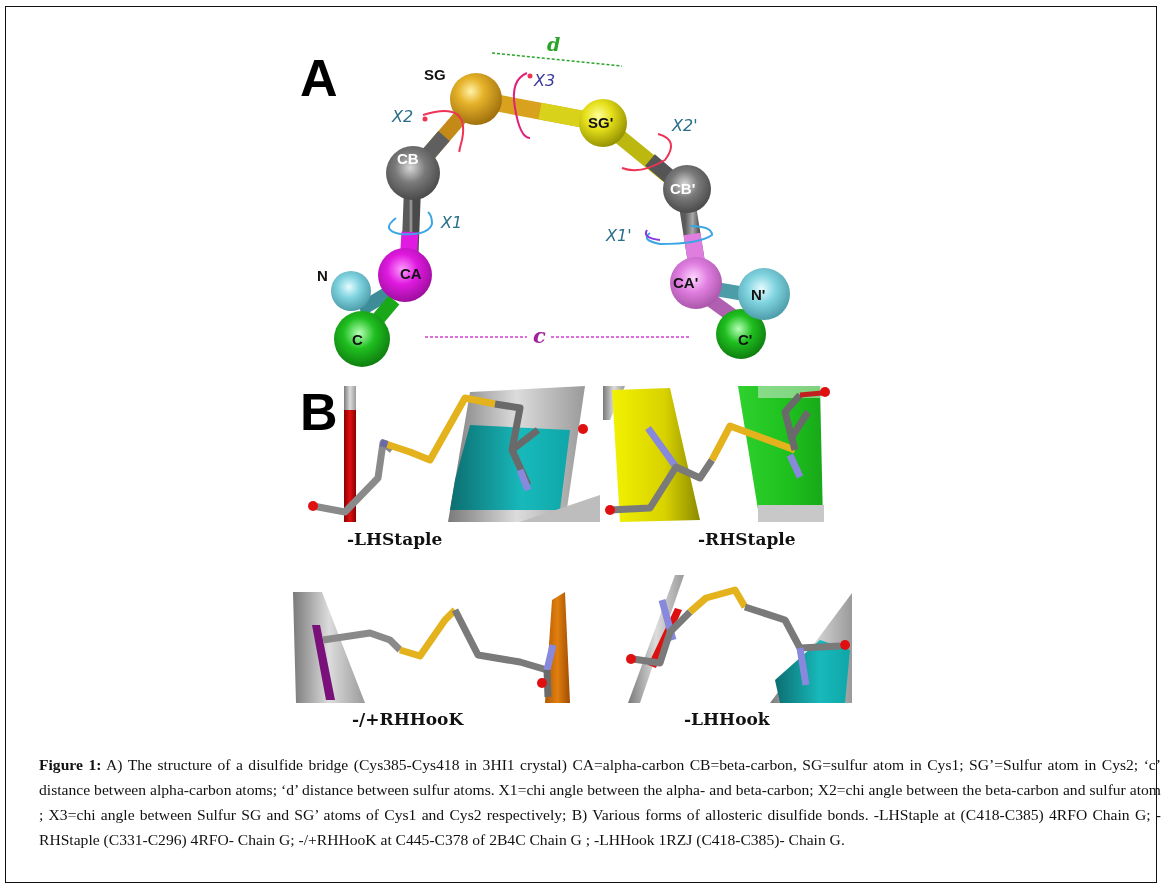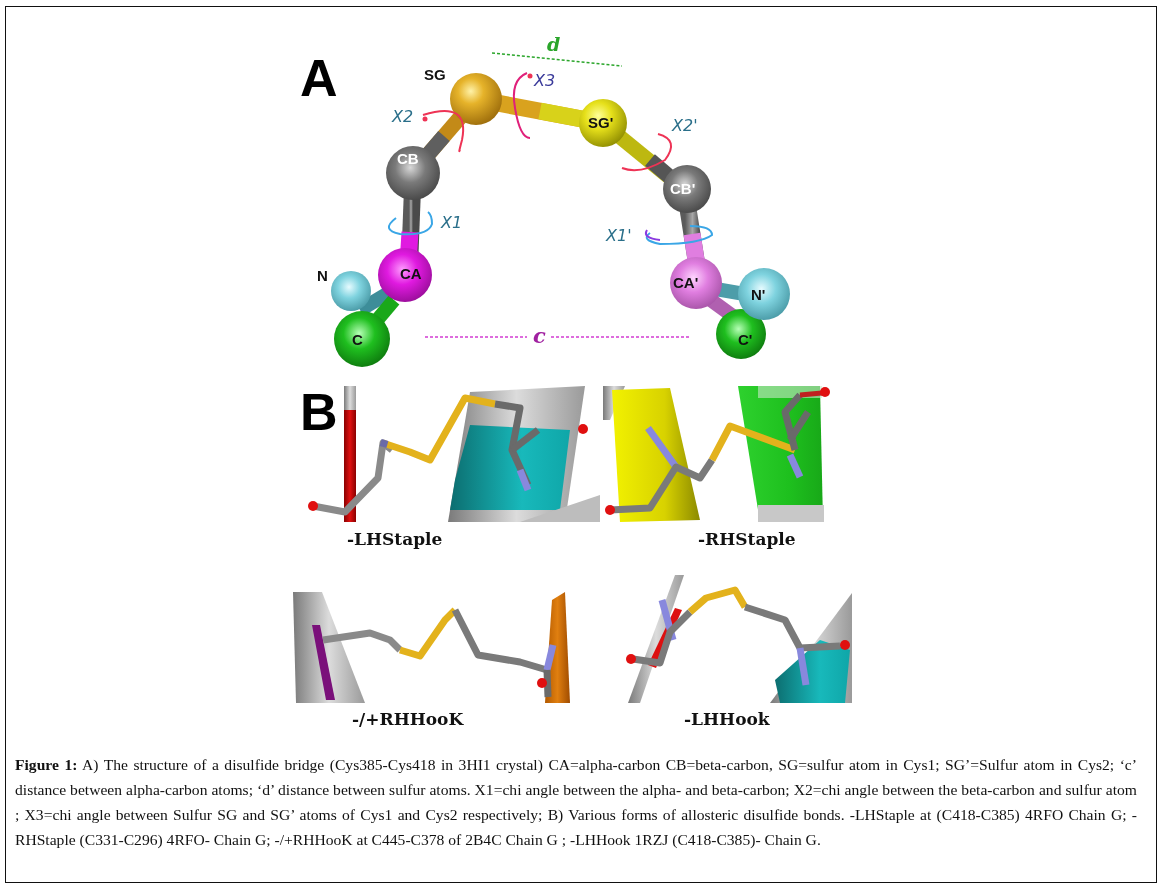--- a/index.html
+++ b/index.html
@@ -1,21 +1,21 @@
 <!DOCTYPE html>
 <html><head>
 <meta charset="utf-8">
 <style>
   html, body { margin: 0; padding: 0; background: #ffffff; }
   body { width: 1164px; height: 891px; position: relative; overflow: hidden; font-family: "DejaVu Serif", serif; }
   .frame { position: absolute; left: 5px; top: 6px; width: 1152px; height: 877px; border: 1.5px solid #111; box-sizing: border-box; background: #fff; }
   .figure { position: absolute; left: 0; top: 0; width: 1164px; height: 740px; }
   .figure svg { position: absolute; left: 0; top: 0; }
   .caption {
-    position: absolute; left: 15px; top: 752px; width: 1122px;
+    position: absolute; left: 39px; top: 752px; width: 1122px;
     font-family: "Liberation Serif", "DejaVu Serif", serif;
     font-size: 15.6px; line-height: 25px; color: #111; text-align: justify;
   }
   .caption .fig-label { font-weight: bold; }
   .panel-letter { font-family: "Liberation Sans", "DejaVu Sans", sans-serif; font-weight: bold; }
   .atom-label { font-family: "Liberation Sans", "DejaVu Sans", sans-serif; font-weight: bold; }
   .chi-label { font-family: "DejaVu Sans", sans-serif; font-style: italic; }
   .dist-label { font-family: "DejaVu Serif", serif; font-style: italic; font-weight: bold; }
   .subfig-label { font-family: "DejaVu Serif", serif; font-weight: bold; }
 </style>

